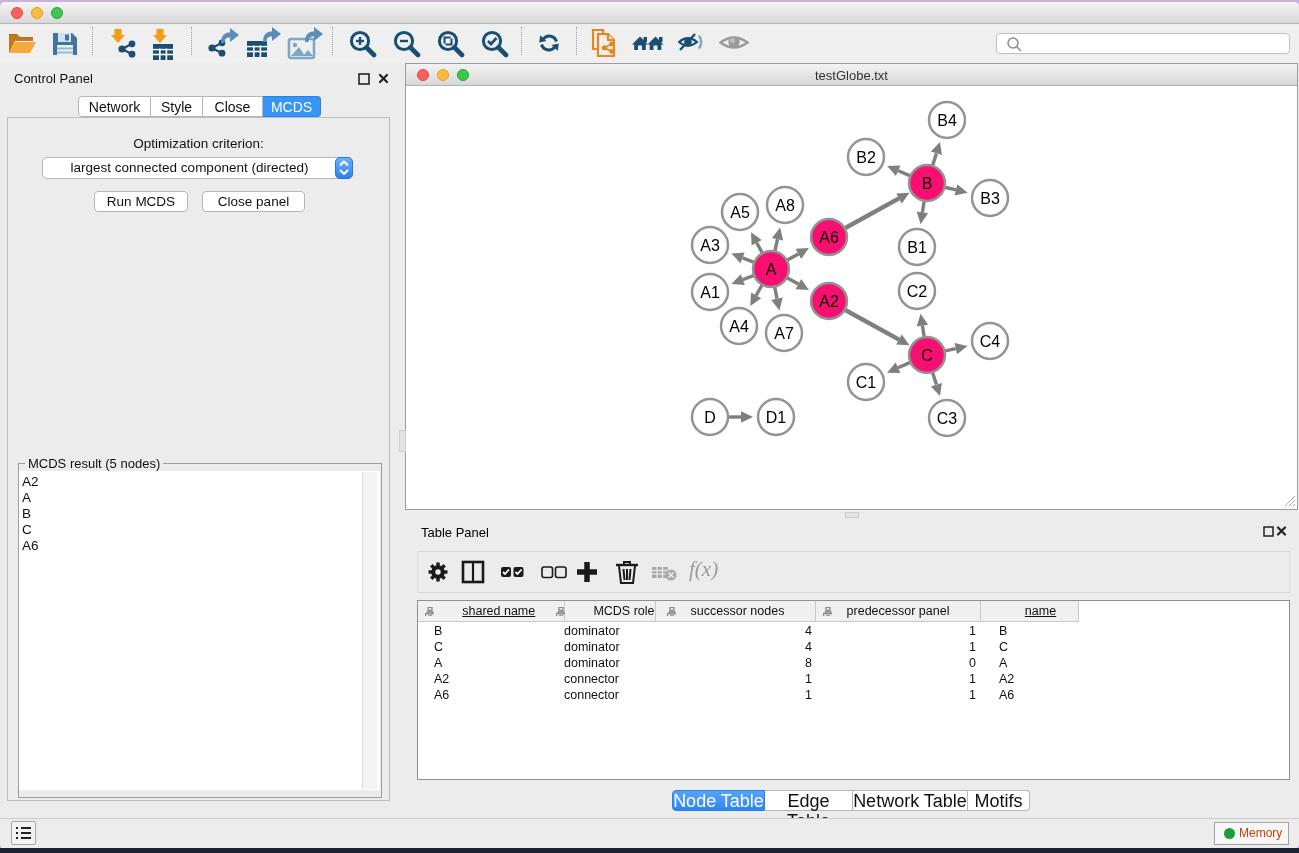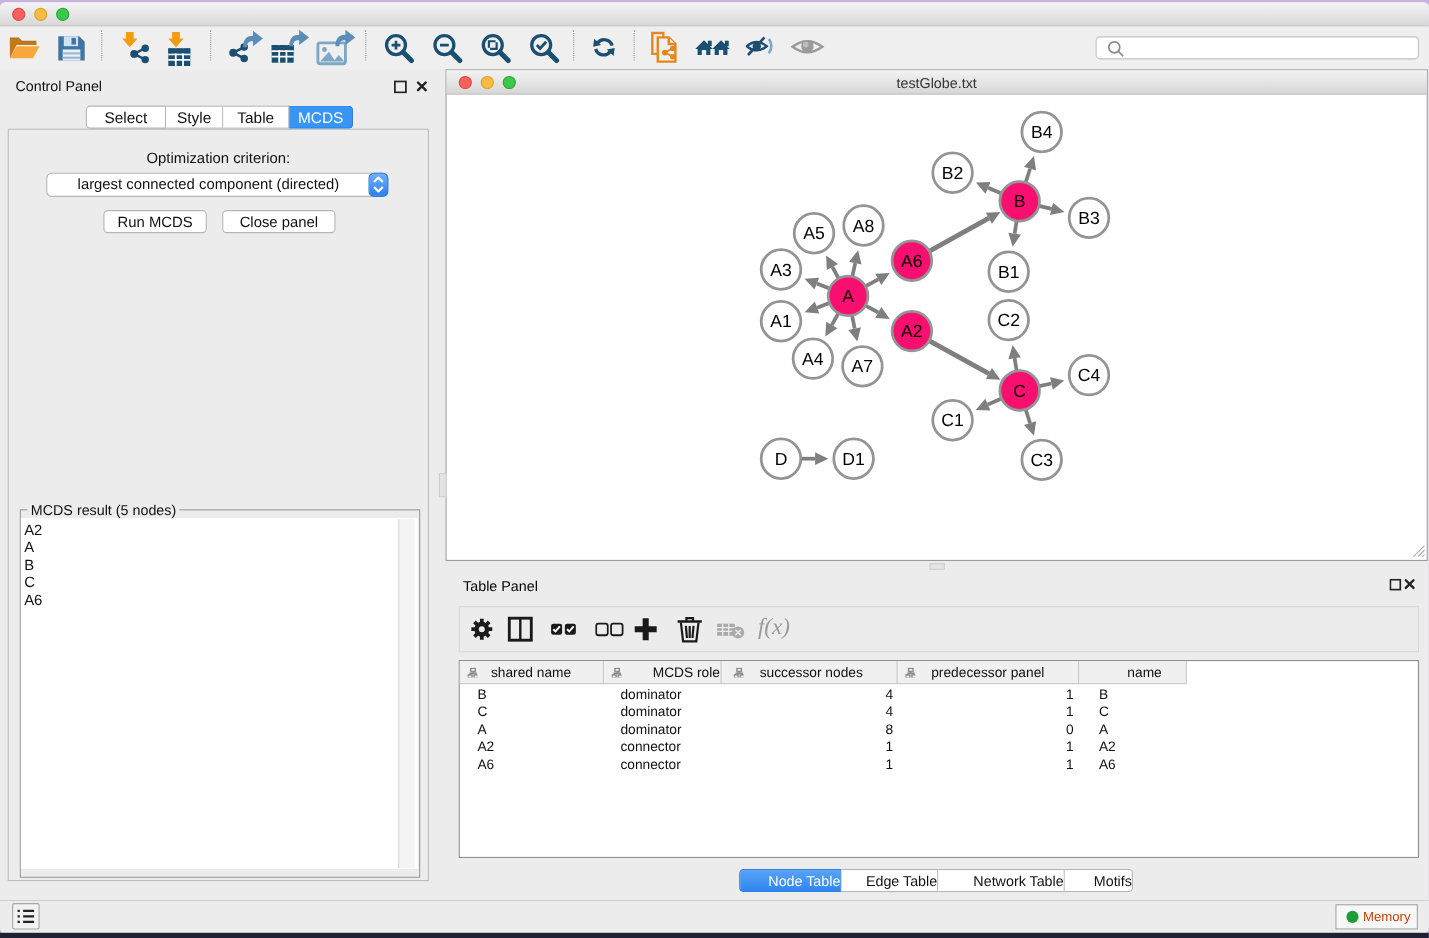--- a/index.html
+++ b/index.html
@@ -25,21 +25,21 @@
 #gwin{left:405px;top:63px;width:893px;height:447px;border:1px solid #9b9b9b;background:#fff}
 #gtitle{left:406px;top:64px;width:891px;height:22px;background:linear-gradient(#f3f3f3,#d7d7d7);border-bottom:1px solid #b2b2b2}
 #gtitle-text{left:406px;top:68px;width:891px;text-align:center;font-size:13px;color:#333}
 #tp-title{left:421px;top:525px;font-size:13px;color:#000000}
 #tp-toolbar{left:417px;top:551px;width:873px;height:42px;background:#ececec;border:1px solid #d8d8d8}
 #tbl{left:417px;top:600px;width:873px;height:180px;background:#fff;border:1px solid #8f8f8f}
 #tbl-head{left:0;top:0;width:660px;height:21px;background:#f0f0f0;border-bottom:1px solid #c9c9c9}
 .hcell{top:0;height:21px;border-right:1px solid #c9c9c9;font-size:12.5px;color:#111;text-align:center;line-height:21px}
 .hicon{top:6px;width:9px;height:9px}
 .trow{font-size:12.5px;color:#111}
-.bt{top:790px;height:21px;background:#fff;border:1px solid #b5b5b5;font-size:13px;color:#111;text-align:right;line-height:20px}
+.bt{top:790px;height:21px;background:#fff;border:1px solid #b5b5b5;font-size:18px;color:#111;text-align:center;line-height:20px}
 #statusbar{left:0;top:818px;width:1299px;height:29px;background:#ececec;border-top:1px solid #cdcdcd;border-radius:0 0 5px 5px}
 #listbtn{left:11px;top:821px;width:25px;height:24px;background:#f2f2f2;border:1px solid #a8a8a8;border-radius:2px}
 #membtn{left:1214px;top:822px;width:75px;height:23px;background:#f7f7f7;border:1px solid #a3a3a3;font-size:12px;color:#c2410c;line-height:21px}
 </style></head><body>
 <div class="abs" id="app"></div>
 <div class="abs" id="desk-bot"></div>
 <div class="abs" id="titlebar">
  <div class="abs tl" style="left:11px;top:5px;background:#f7615c;border:1px solid #e2463f"></div>
  <div class="abs tl" style="left:31px;top:5px;background:#f8bc44;border:1px solid #dfa023"></div>
  <div class="abs tl" style="left:51px;top:5px;background:#3cc84c;border:1px solid #24a732"></div>
@@ -218,23 +218,23 @@
       <line x1="11.5" y1="11.5" x2="16" y2="16" stroke="#8a8a8a" stroke-width="1.5"></line>
     </svg>
   </div>
 
 <div class="abs" id="ctl-title">Control Panel</div>
 <svg class="abs" style="left:358px;top:73px" width="32" height="12">
     <rect x="1" y="1" width="10" height="10" fill="none" stroke="#222" stroke-width="1.6"></rect>
     <path d="M22 2 L29 9 M29 2 L22 9" stroke="#222" stroke-width="2.2" stroke-linecap="round"></path>
   </svg>
 <div class="abs" id="ctl-box"></div>
-<div class="abs tab" style="left:78px;width:73px;border-radius:4px 0 0 4px">Select</div>
+<div class="abs tab" style="left:78px;width:73px;border-radius:4px 0 0 4px">Network</div>
 <div class="abs tab" style="left:151px;width:52px;border-left:none">Style</div>
-<div class="abs tab" style="left:203px;width:60px;border-left:none">Table</div>
+<div class="abs tab" style="left:203px;width:60px;border-left:none">Close</div>
 <div class="abs tab" style="left:263px;width:58px;border-left:none;border-radius:0 4px 4px 0;background:#3795f6;border-color:#2d7fe0;color:#fff">MCDS</div>
 <div class="abs" id="opt-label">Optimization criterion:</div>
 <div class="abs" id="dropdown">largest connected component (directed)</div>
 <div class="abs" id="dd-cap">
     <svg width="16" height="20" style="position:absolute;left:0px;top:0px">
       <path d="M4 7.5 L8 3.5 L12 7.5" fill="none" stroke="#fff" stroke-width="2" stroke-linejoin="round"></path>
       <path d="M4 12 L8 16 L12 12" fill="none" stroke="#fff" stroke-width="2" stroke-linejoin="round"></path>
     </svg>
   </div>
 <div class="abs btn" style="left:94px;top:191px;width:94px">Run MCDS</div>
@@ -405,21 +405,21 @@
         <line x1="6" y1="8" x2="6" y2="19"></line>
         <line x1="11.5" y1="8" x2="11.5" y2="19"></line>
       </g>
       <circle cx="20" cy="16" r="5.5" fill="#a9a9a9"></circle>
       <path d="M17.5 13.5 L22.5 18.5 M22.5 13.5 L17.5 18.5" stroke="#ececec" stroke-width="1.5"></path>
     </g>
   </svg>
 <div class="abs" style="left:689px;top:557px;font-family:'Liberation Serif',serif;font-style:italic;font-size:21px;color:#9a9a9a">f(x)</div>
 <div class="abs" id="tbl">
  <div class="abs" id="tbl-head"></div>
- <div class="abs hcell" style="left:0px;width:130.5px;">shared name</div>
+ <div class="abs hcell" style="left:16px;width:130.5px;text-decoration:underline;">shared name</div>
 <svg class="abs hicon" style="left:7px">
       <g fill="none" stroke="#8a8a8a" stroke-width="1.3">
         <rect x="3" y="0.5" width="4" height="3"></rect>
         <rect x="0.5" y="6.5" width="3.6" height="3"></rect>
         <rect x="6" y="6.5" width="3.6" height="3"></rect>
         <path d="M5 3.5 L5 5 M2.3 6.5 L2.3 5 L7.8 5 L7.8 6.5"></path>
       </g>
     </svg>
 <div class="abs hcell" style="left:130.5px;width:107px;text-align:right;">MCDS role</div>
 <svg class="abs hicon" style="left:137.5px">
@@ -441,21 +441,21 @@
     </svg>
 <div class="abs hcell" style="left:398px;width:165px;">predecessor panel</div>
 <svg class="abs hicon" style="left:405px">
       <g fill="none" stroke="#8a8a8a" stroke-width="1.3">
         <rect x="3" y="0.5" width="4" height="3"></rect>
         <rect x="0.5" y="6.5" width="3.6" height="3"></rect>
         <rect x="6" y="6.5" width="3.6" height="3"></rect>
         <path d="M5 3.5 L5 5 M2.3 6.5 L2.3 5 L7.8 5 L7.8 6.5"></path>
       </g>
     </svg>
-<div class="abs hcell" style="left:563px;width:98px;text-indent:22px;">name</div>
+<div class="abs hcell" style="left:563px;width:98px;text-indent:22px;text-decoration:underline;">name</div>
  <div class="abs trow" style="left:16px;top:23px">B</div>
 <div class="abs trow" style="left:146px;top:23px">dominator</div>
 <div class="abs trow" style="left:242px;top:23px;width:152px;text-align:right">4</div>
 <div class="abs trow" style="left:398px;top:23px;width:160px;text-align:right">1</div>
 <div class="abs trow" style="left:581px;top:23px">B</div>
 <div class="abs trow" style="left:16px;top:39px">C</div>
 <div class="abs trow" style="left:146px;top:39px">dominator</div>
 <div class="abs trow" style="left:242px;top:39px;width:152px;text-align:right">4</div>
 <div class="abs trow" style="left:398px;top:39px;width:160px;text-align:right">1</div>
 <div class="abs trow" style="left:581px;top:39px">C</div>

